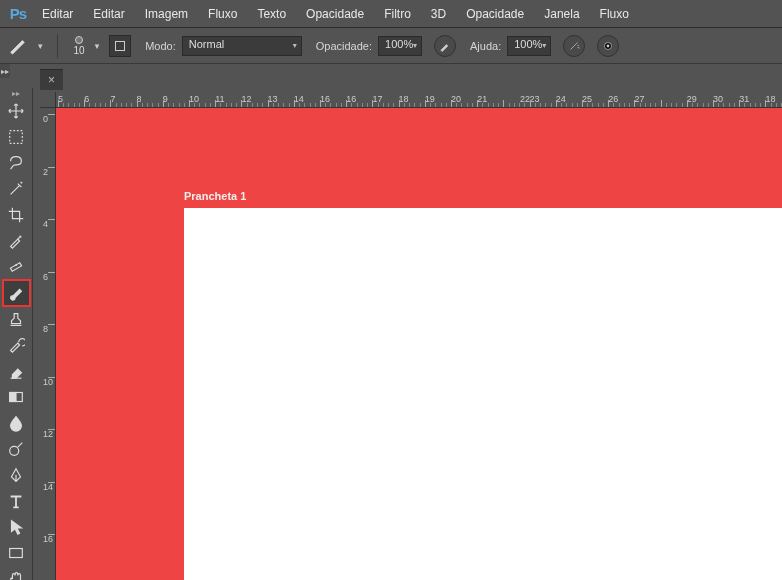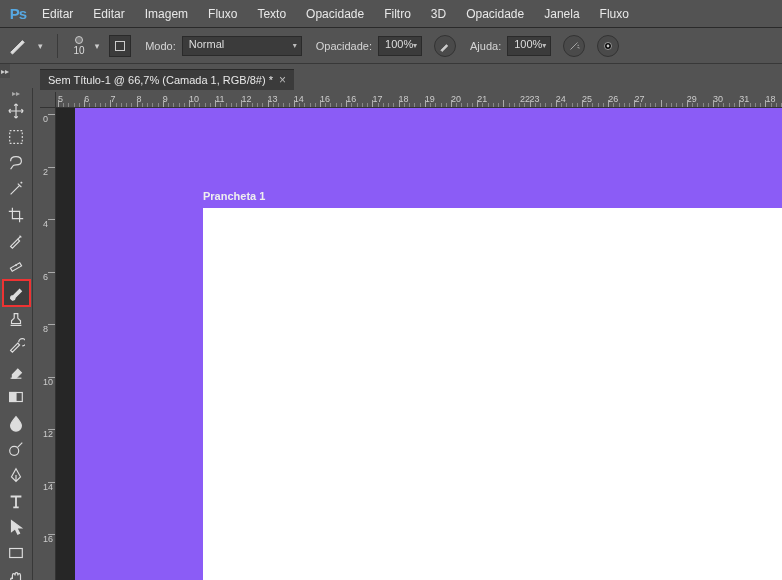--- a/index.html
+++ b/index.html
@@ -47,21 +47,21 @@
 .workarea { position: absolute; left: 40px; top: 92px; right: 0; bottom: 0; background: #262626; }
 .ruler-h { position: absolute; left: 16px; right: 0; top: 0; height: 16px; background: #535353; border-bottom: 1px solid #333; display: flex; overflow: hidden; }
 .ruler-h .tick { position: absolute; top: 2px; color: #ccc; font-size: 9px; }
 .ruler-h .minor { position: absolute; bottom: 0; width: 1px; height: 4px; background: #888; }
 .ruler-h .major { position: absolute; bottom: 0; width: 1px; height: 7px; background: #aaa; }
 .ruler-v { position: absolute; left: 0; top: 16px; bottom: 0; width: 16px; background: #535353; border-right: 1px solid #333; }
 .ruler-v .tick { position: absolute; left: 3px; color: #ccc; font-size: 9px; }
 .ruler-v .major { position: absolute; right: 0; height: 1px; width: 7px; background: #aaa; }
 .ruler-corner { position: absolute; left: 0; top: 0; width: 16px; height: 16px; background: #535353; border-right: 1px solid #333; border-bottom: 1px solid #333; }
 
-.canvas-bg { position: absolute; left: 16px; top: 16px; right: 0; bottom: 0; background: #8b5cf6; margin-left: 19px; }
+.canvas-bg { position: absolute; left: 16px; top: 16px; right: 0; bottom: 0; background: #ef4444; }
 .artboard-label { position: absolute; left: 128px; top: 82px; color: #eee; font-size: 11px; font-weight: bold; }
 .artboard { position: absolute; left: 128px; top: 100px; width: 700px; height: 500px; background: #fff; }
 </style>
 </head>
 <body>
 
 <div class="menubar">
   <div class="ps-logo">
     <span class="ps-logo-txt">Ps</span>
   </div>
@@ -230,21 +230,20 @@
     </div>
   <div class="tool">
       <svg width="18" height="18" viewBox="0 0 20 20">
         <path d="M6 10 L6 6 Q6 4 7.5 4 Q9 4 9 6 L9 5 Q9 3 10.5 3 Q12 3 12 5 L12 6 Q12 4 13.5 4 Q15 4 15 6 L15 12 Q15 17 10 17 Q6 17 5 13 L4 10 Q5 8 6 10"></path>
       </svg>
     </div>
 </div>
 
 <div class="doctab-row">
   <div class="doctab">
-    <span>Sem Título-1 @ 66,7% (Camada 1, RGB/8#) *</span>
     <span class="close">×</span>
   </div>
 </div>
 
 <div class="workarea">
   <div class="ruler-corner"></div>
   <div class="ruler-h" id="ruler-h">
       <div class="tick" style="left: 2px;">5</div>
       <div class="major" style="left: 2px;"></div>
       <div class="minor" style="left: 7.24px;"></div>

